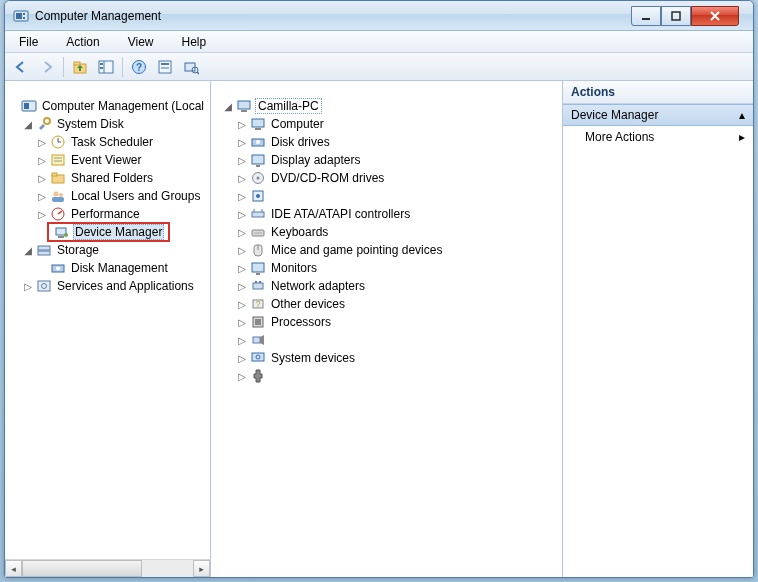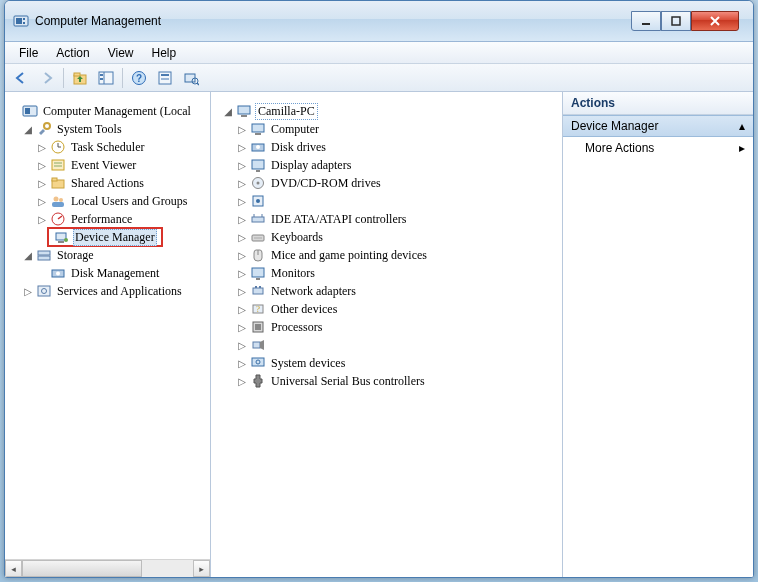--- a/index.html
+++ b/index.html
@@ -17,21 +17,21 @@
     left: 4px; top: 0; right: 4px; bottom: 4px;
     border: 1px solid #4a7cb0;
     border-radius: 6px 6px 3px 3px;
     background: #fff;
     box-shadow: 0 0 6px rgba(0,0,0,0.3);
     display: flex;
     flex-direction: column;
     overflow: hidden;
   }
   .titlebar {
-    height: 41px;
+    height: 30px;
     background: linear-gradient(to bottom, #e6eef7 0%, #d4e4f2 45%, #bfd7ec 46%, #d8e8f6 100%);
     display: flex;
     align-items: center;
     padding: 0 14px 0 8px;
     border-bottom: 1px solid #9ab6d6;
     justify-content: center;
   }
   .titlebar .app-icon { width:16px; height:16px; margin-right:6px; }
   .titlebar .title { flex: 1; color: #000; }
   .winbtns { display:flex; gap:0; }
@@ -49,21 +49,21 @@
     background: linear-gradient(to bottom, #f28b7d, #d94c37 45%, #c73822 46%, #e8694f);
     border-color:#8a2b1d;
     color:#fff;
     border-radius: 0 0 3px 0;
   }
   .menubar {
     height: 22px;
     background: linear-gradient(to bottom, #fafcfe, #e8eef6);
     border-bottom: 1px solid #c8d4e2;
     display:flex; align-items:center;
-    padding: 0 6px; gap: 2px;
+    padding: 0 6px; gap: 12px;
   }
   .menubar .mitem { padding: 2px 8px; cursor:default; }
   .toolbar {
     height: 28px;
     background: linear-gradient(to bottom, #f6f9fc, #e4ecf5);
     border-bottom: 1px solid #b8c8dc;
     display:flex; align-items:center; padding: 0 4px; gap:2px;
   }
   .tbtn {
     width: 24px; height:22px;
@@ -74,21 +74,21 @@
   .content {
     flex:1; display:flex; background:#fff;
   }
   .pane {
     overflow: auto;
     background:#fff;
   }
   .pane.left { width: 206px; border-right:1px solid #b8c8dc; position:relative; }
   .pane.mid  { flex:1; border-right:1px solid #b8c8dc; }
   .pane.right{ width: 190px; display:flex; flex-direction:column; }
-  .tree { padding: 10px 0 2px 2px; white-space: nowrap; font-family: Liberation Serif, serif; }
+  .tree { padding: 16px 0 2px 2px; white-space: nowrap; }
   .tree-row {
     display:flex; align-items:center; height:18px;
     padding-right:4px; cursor:default;
   }
   .tw { width:14px; height:14px; display:inline-flex; align-items:center; justify-content:center; font-size:10px; color:#666; }
   .tw.empty { visibility:hidden; }
   .ticon { width:16px; height:16px; margin:0 3px 0 1px; display:inline-flex; align-items:center; justify-content:center; }
   .tlabel { padding: 0 2px; }
   .tree-row.selected .tlabel {
     background:#d8e6f4; border:1px dotted #6f9ed0; padding:0 1px;
@@ -229,21 +229,21 @@
 
         <div class="tree-row">
           <span class="indent" style="width:14px"></span>
           <span class="tw">◢</span>
           <span class="ticon">
               <svg width="16" height="16">
                 <path d="M3 12 L7 8 L9 10 L5 14 Z" fill="#7a96b8"></path>
                 <circle cx="11" cy="5" r="3" fill="none" stroke="#caa23c" stroke-width="2"></circle>
               </svg>
             </span>
-          <span class="tlabel">System Tools</span>
+          <span class="tlabel">System Disk</span>
         </div>
 
         <div class="tree-row">
           <span class="indent" style="width:28px"></span>
             <span class="tw">▷</span>
           <span class="ticon">
               <svg width="16" height="16">
                 <circle cx="8" cy="8" r="6" fill="#fff" stroke="#c9a227"></circle>
                 <path d="M8 8 L8 4 M8 8 L11 8" stroke="#555"></path>
               </svg>
@@ -264,21 +264,21 @@
         </div>
         <div class="tree-row">
           <span class="indent" style="width:28px"></span>
             <span class="tw">▷</span>
           <span class="ticon">
               <svg width="16" height="16">
                 <rect x="2" y="5" width="12" height="8" fill="#f5d58a" stroke="#caa23c"></rect>
                 <rect x="2" y="3" width="5" height="3" fill="#f5d58a" stroke="#caa23c"></rect>
               </svg>
             </span>
-          <span class="tlabel">Shared Actions</span>
+          <span class="tlabel">Shared Folders</span>
         </div>
         <div class="tree-row">
           <span class="indent" style="width:28px"></span>
             <span class="tw">▷</span>
           <span class="ticon">
               <svg width="16" height="16">
                 <circle cx="6" cy="6" r="2.5" fill="#f0c28c"></circle>
                 <circle cx="11" cy="7" r="2" fill="#f0c28c"></circle>
                 <rect x="2" y="9" width="12" height="5" rx="2" fill="#6f9ed0"></rect>
               </svg>
@@ -525,21 +525,20 @@
               <span class="tlabel">System devices</span>
             </div>
             <div class="tree-row">
               <span class="indent" style="width:22px"></span>
               <span class="tw">▷</span>
               <span class="ticon">
                 <svg width="16" height="16">
                   <path d="M6 2 L10 2 L10 6 L12 6 L12 10 L10 10 L10 14 L6 14 L6 10 L4 10 L4 6 L6 6 Z" fill="#888" stroke="#555"></path>
                 </svg>
               </span>
-              <span class="tlabel">Universal Serial Bus controllers</span>
             </div>
           </div>
       </div>
     </div>
 
     <div class="pane right">
       <div class="actions-hdr">Actions</div>
       <div class="actions-sub">
         <span>Device Manager</span>
         <span>▴</span>

